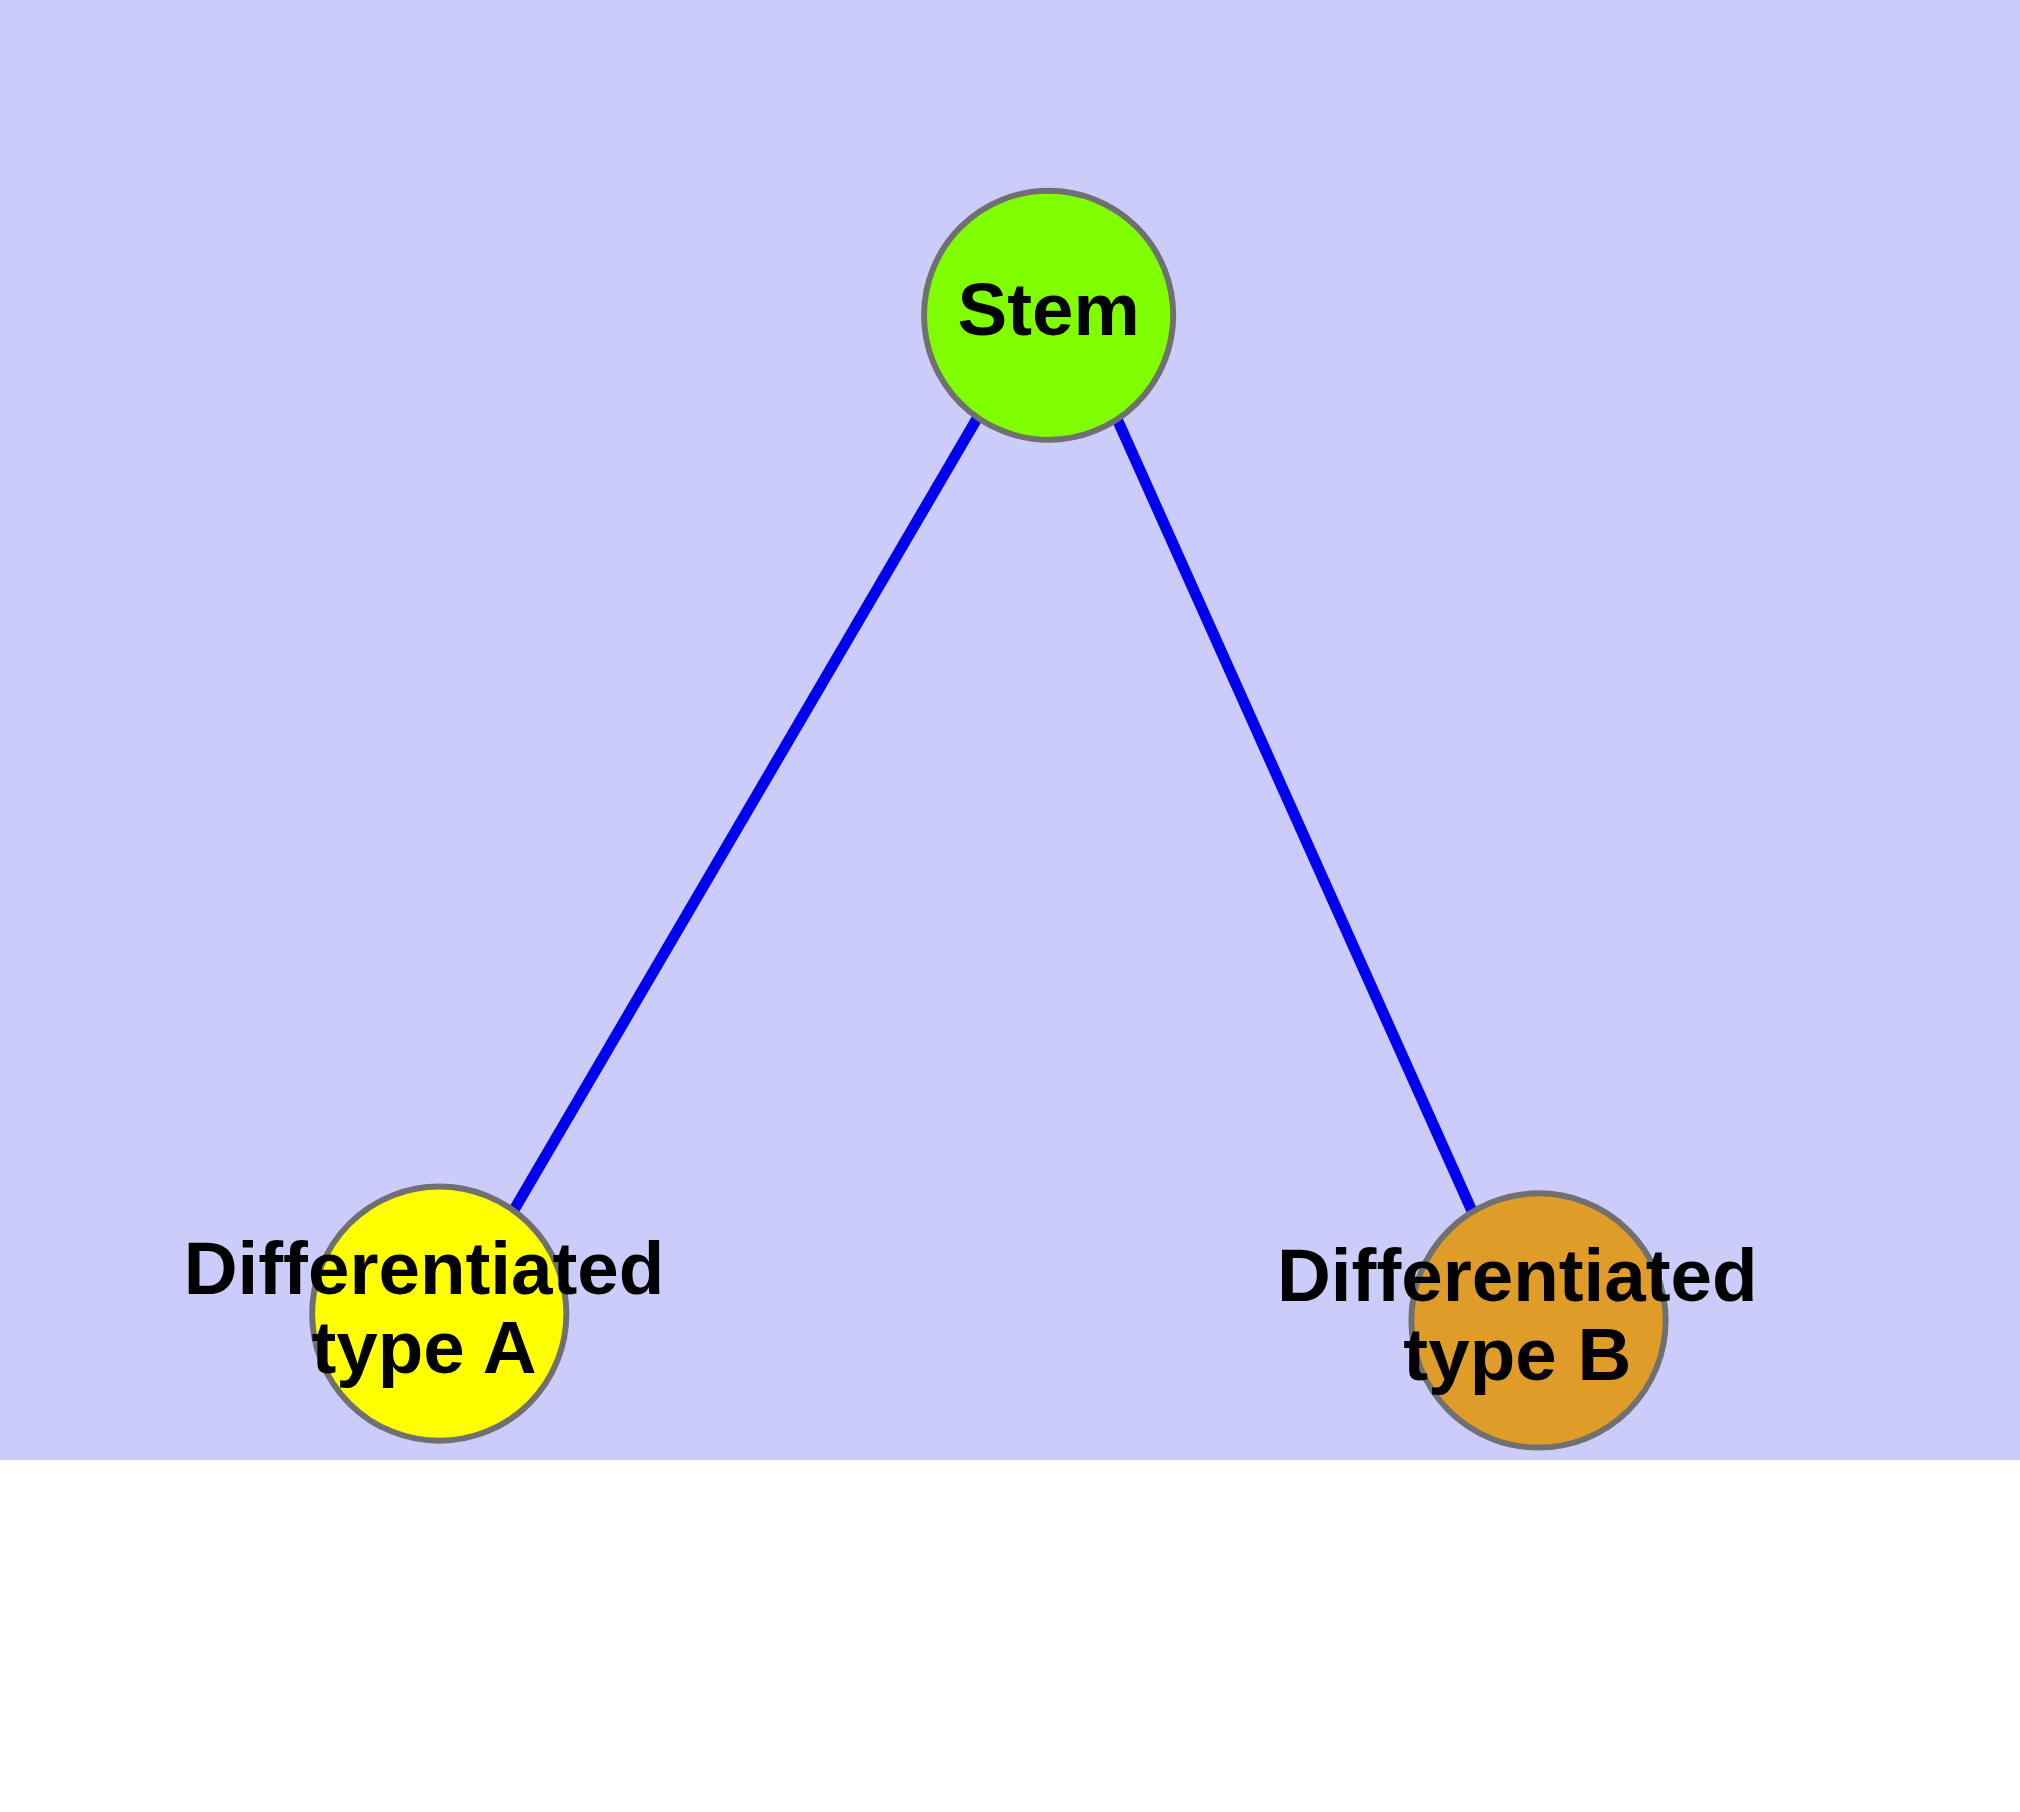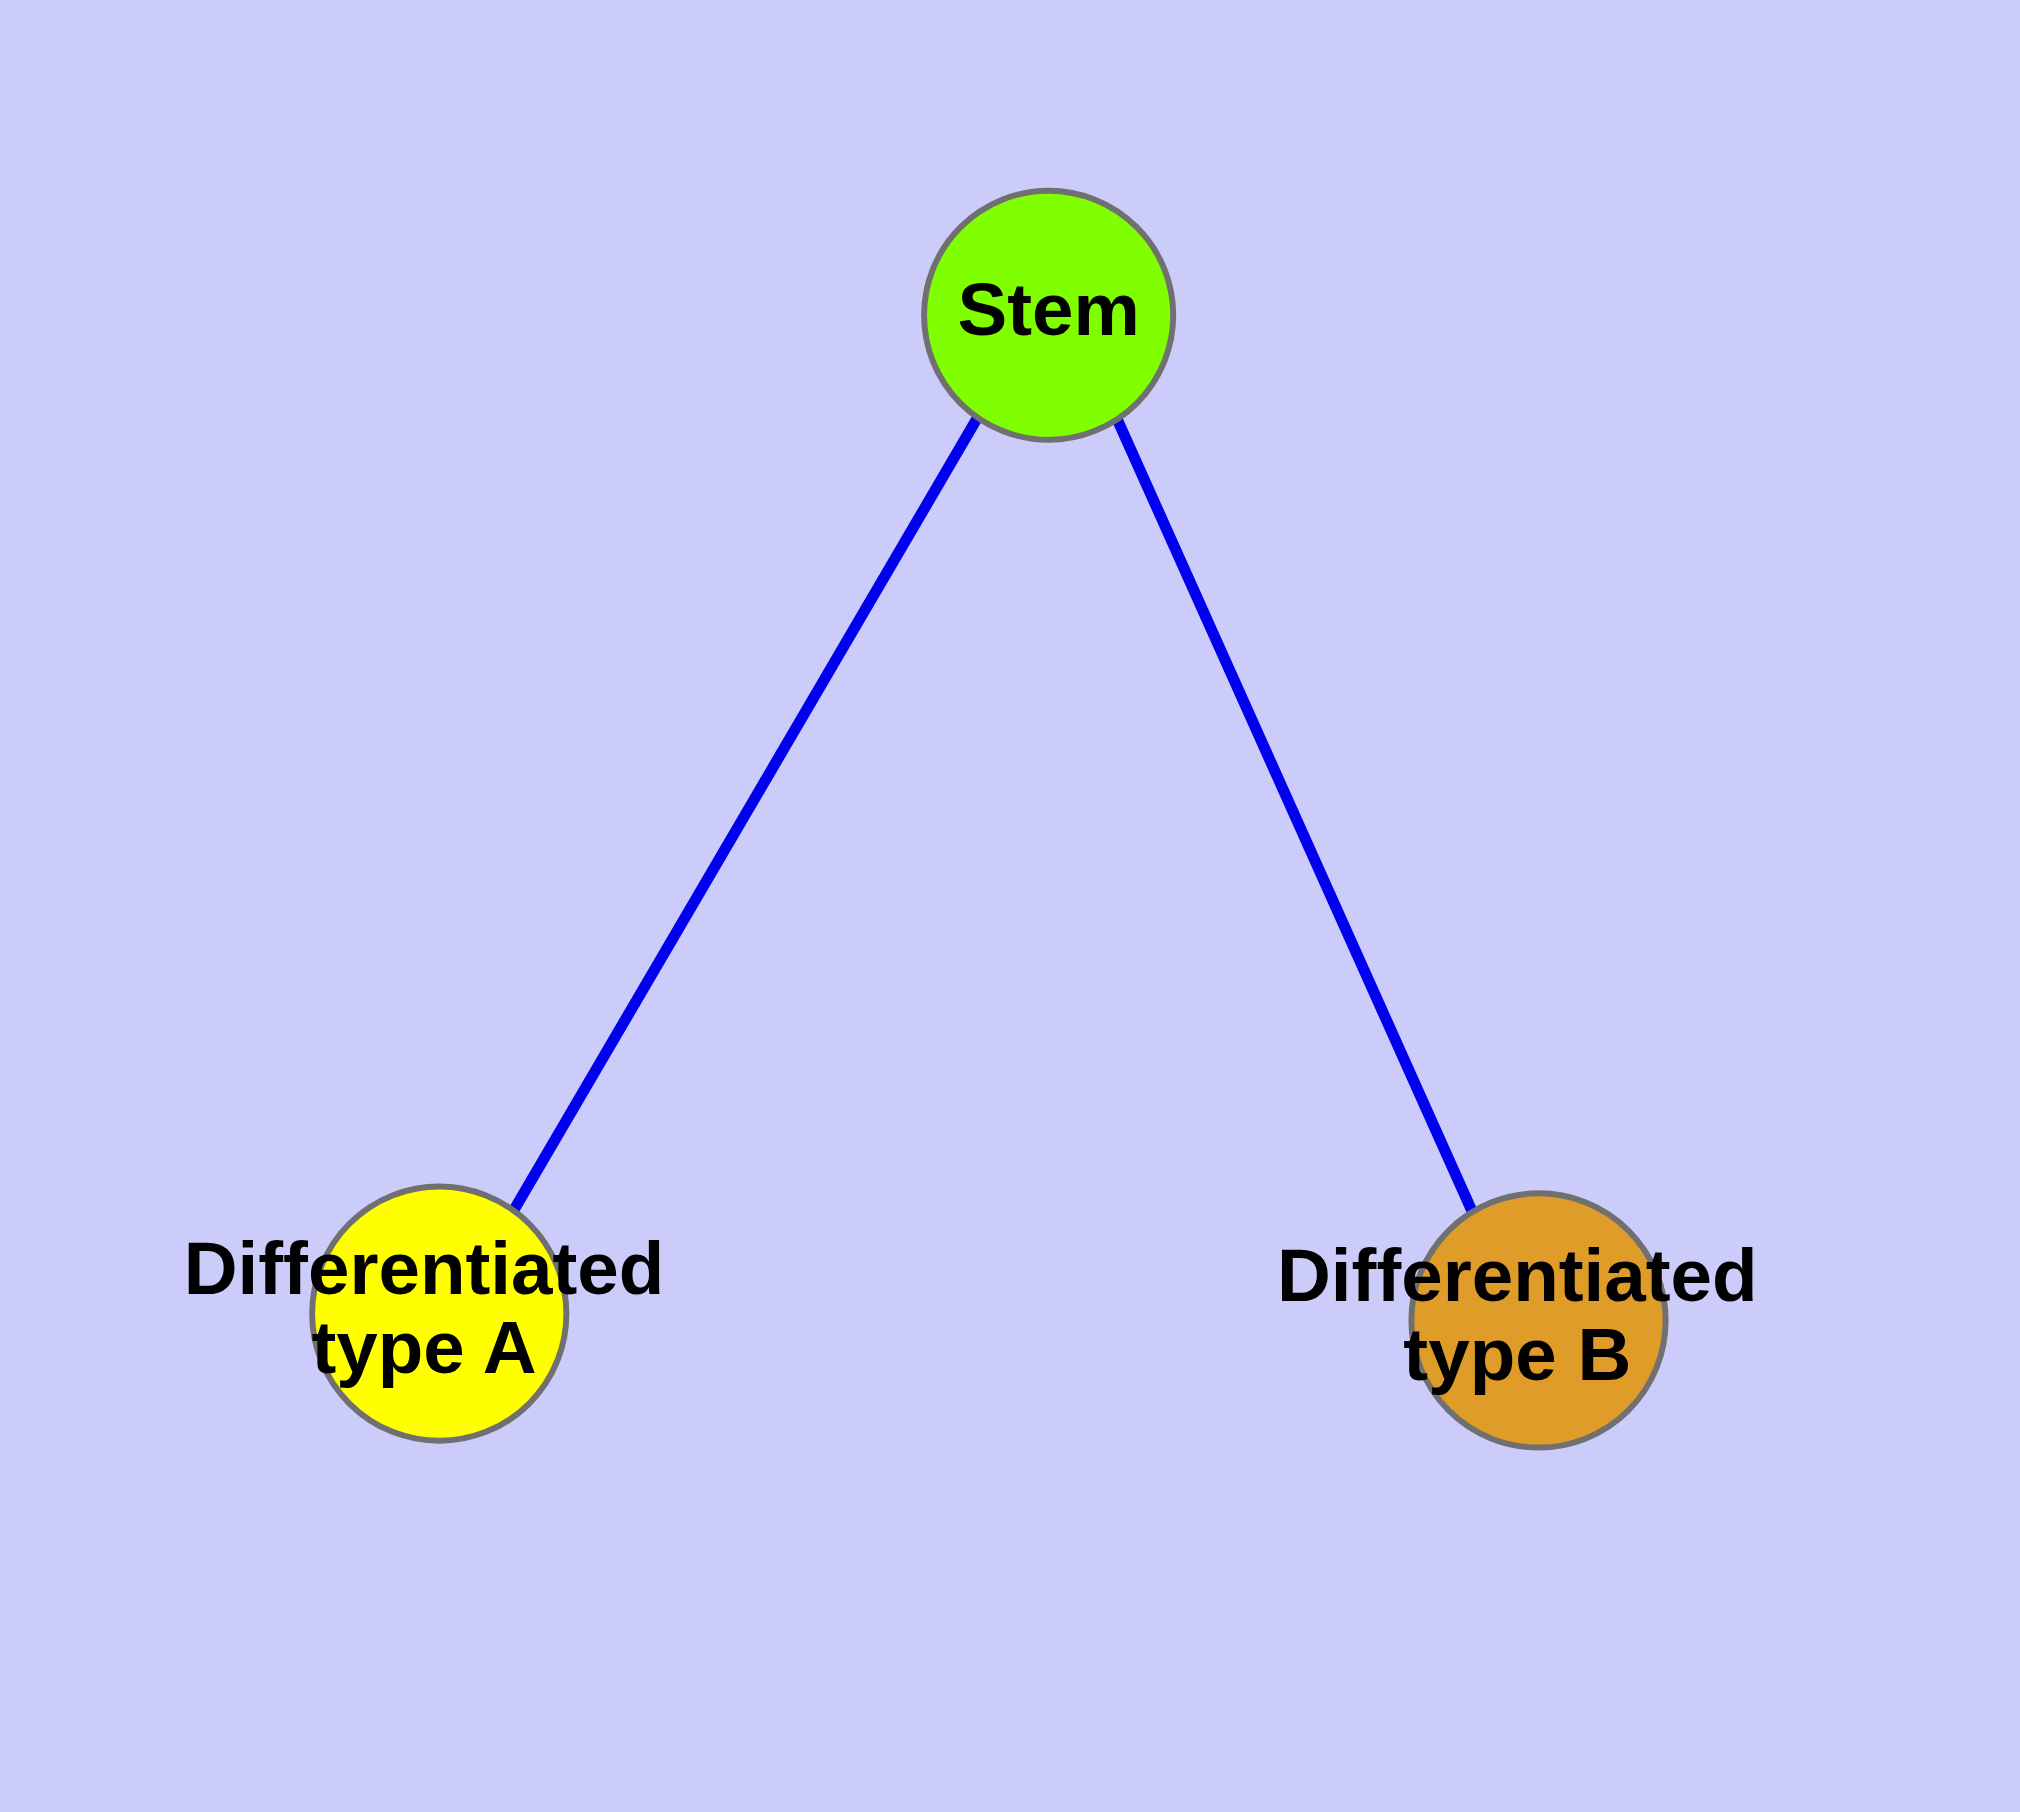--- a/index.html
+++ b/index.html
@@ -33,21 +33,21 @@
     line-height: 1.06;
     fill: #000000;
     text-anchor: middle;
     dominant-baseline: middle;
     paint-order: normal;
   }
 </style>
 </head>
 <body>
 
-<div id="canvas" style="width: 2021px; height: 1812px;">
+<div id="canvas" style="width: 2021px; height: 1460px;">
 
   <div id="bg-rect" style="background: rgb(204, 204, 250);"></div>
 
   <svg id="graph-svg" viewBox="0 0 2384 2138" xmlns="http://www.w3.org/2000/svg" style="width: 2021px; height: 1812px;">
 
     <rect id="svg-bg" x="0" y="0" width="2384" height="2138" fill="#ccccfa"></rect>
 
     <g id="edges-group">
       <line class="graph-edge" id="edge-0" x1="1153" y1="493" x2="603" y2="1433" stroke="#0000ee" stroke-width="13" stroke-linecap="butt"></line>
       <line class="graph-edge" id="edge-1" x1="1318" y1="495" x2="1737" y2="1430" stroke="#0000ee" stroke-width="13" stroke-linecap="butt"></line>

